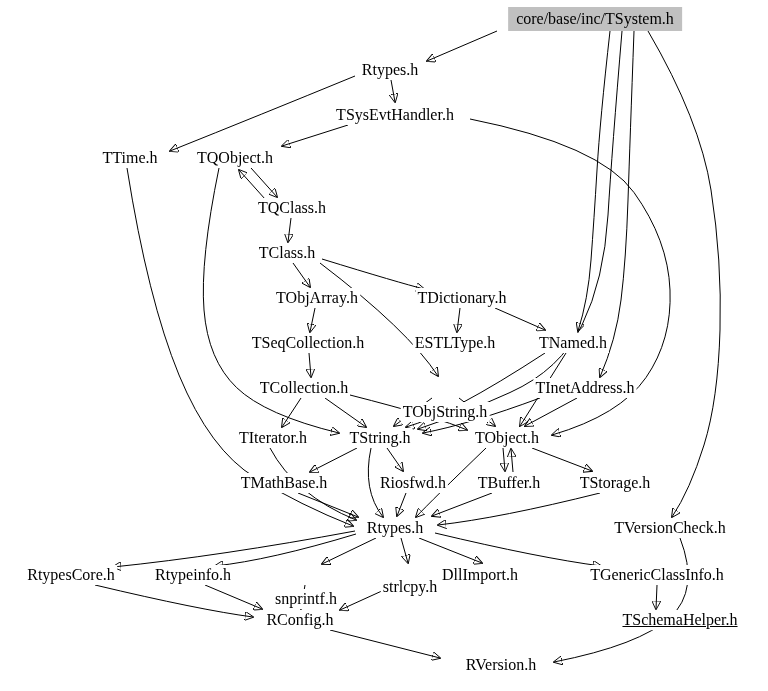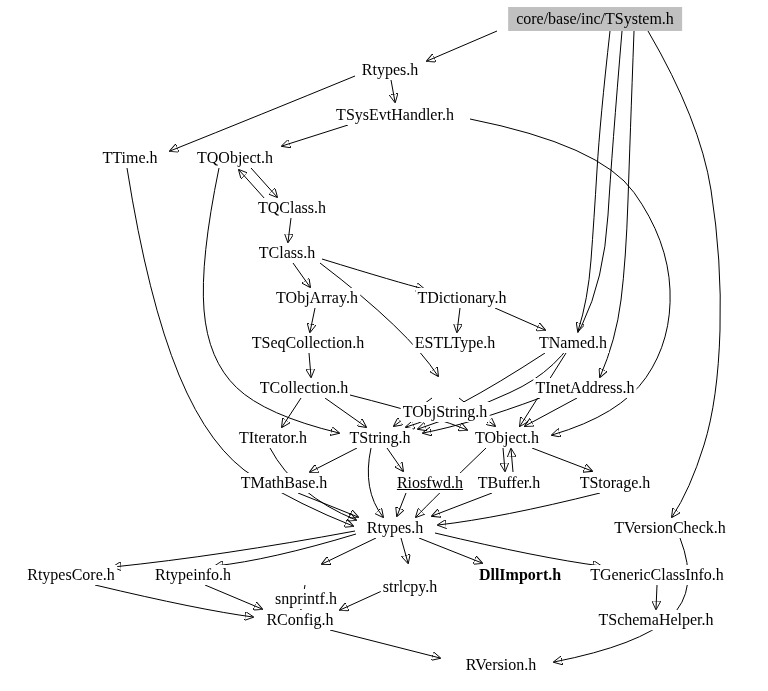--- a/index.html
+++ b/index.html
@@ -127,28 +127,28 @@
       <div class="node" style="left: 308px; top: 343px;">TSeqCollection.h</div>
       <div class="node" style="left: 455px; top: 343px;">ESTLType.h</div>
       <div class="node" style="left: 573px; top: 343px;">TNamed.h</div>
       <div class="node" style="left: 304px; top: 388px;">TCollection.h</div>
       <div class="node" style="left: 445px; top: 388px; margin-top: 24px;">TObjString.h</div>
       <div class="node" style="left: 585px; top: 388px;">TInetAddress.h</div>
       <div class="node" style="left: 273px; top: 438px;">TIterator.h</div>
       <div class="node" style="left: 380px; top: 438px;">TString.h</div>
       <div class="node" style="left: 507px; top: 438px;">TObject.h</div>
       <div class="node" style="left: 284px; top: 483px;">TMathBase.h</div>
-      <div class="node" style="left: 430px; top: 483px; text-decoration: underline;">Riosfwd.h</div>
+      <div class="node" style="left: 413px; top: 483px;">Riosfwd.h</div>
       <div class="node" style="left: 509px; top: 483px;">TBuffer.h</div>
       <div class="node" style="left: 615px; top: 483px;">TStorage.h</div>
       <div class="node" style="left: 395px; top: 528px;">Rtypes.h</div>
       <div class="node" style="left: 670px; top: 528px;">TVersionCheck.h</div>
       <div class="node" style="left: 71px; top: 575px; text-align: right;">RtypesCore.h</div>
       <div class="node" style="left: 193px; top: 575px;">Rtypeinfo.h</div>
       <div class="node" style="left: 306px; top: 575px; margin-top: 24px;">snprintf.h</div>
       <div class="node" style="left: 410px; top: 575px; margin-top: 12px;">strlcpy.h</div>
-      <div class="node" style="left: 520px; top: 575px; font-weight: bold;">DllImport.h</div>
+      <div class="node" style="left: 480px; top: 575px;">DllImport.h</div>
       <div class="node" style="left: 657px; top: 575px;">TGenericClassInfo.h</div>
       <div class="node" style="left: 300px; top: 620px;">RConfig.h</div>
-      <div class="node" style="left: 656px; top: 620px;">TSchemaHelper.h</div>
+      <div class="node" style="left: 680px; top: 620px; text-decoration: underline;">TSchemaHelper.h</div>
       <div class="node" style="left: 501px; top: 665px;">RVersion.h</div>
     </div>
 </div>
 
 </body></html>

